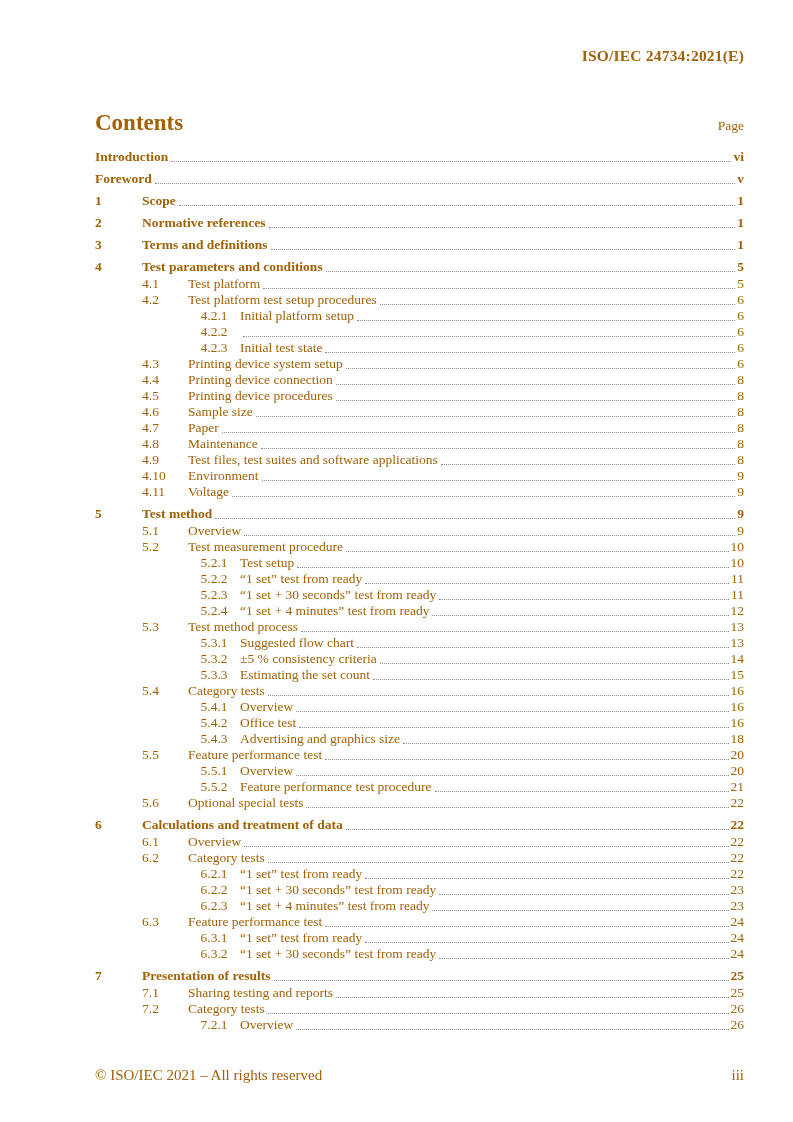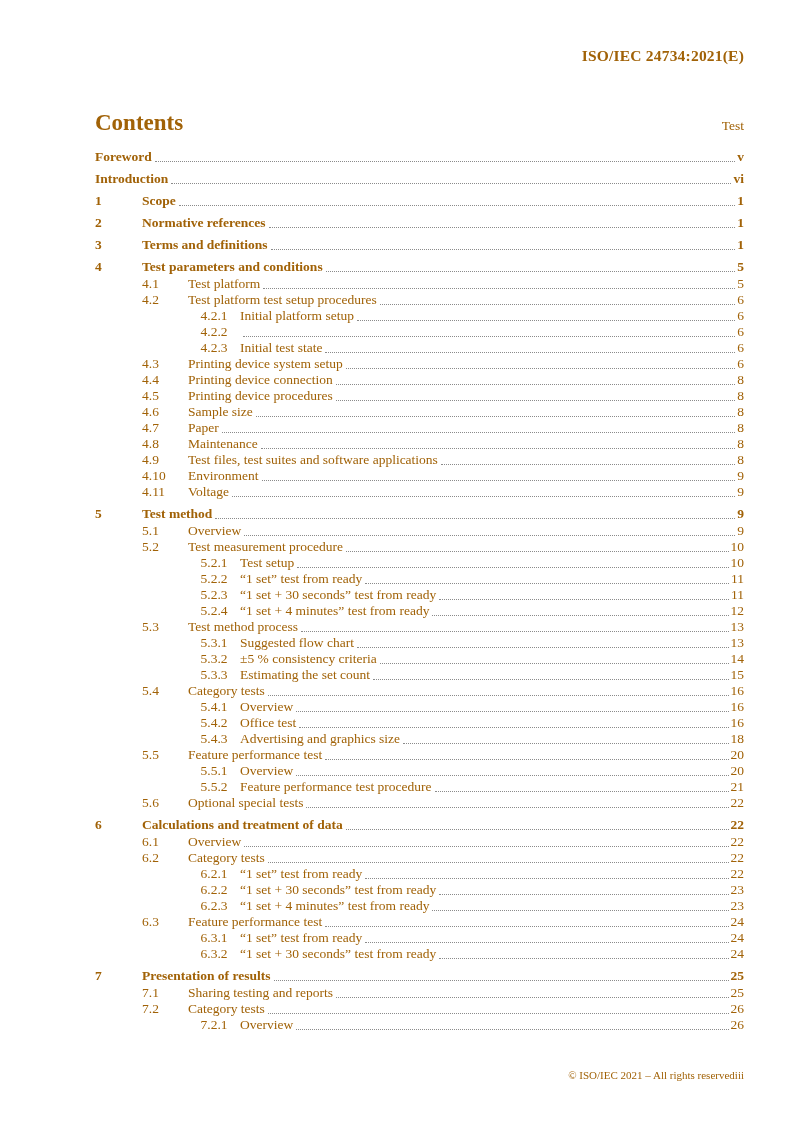--- a/index.html
+++ b/index.html
@@ -82,51 +82,51 @@
     flex: none;
     text-align: right;
     white-space: nowrap;
   }
   .footer {
     position: absolute;
     left: 95px;
     right: 49px;
     top: 1068px;
     display: flex;
-    justify-content: flex-end;
+    justify-content: space-between;
     align-items: baseline;
-    font-size: 11px;
+    font-size: 15px;
     line-height: 15px;
   }
 </style>
 </head>
 <body>
 
 <div class="page">
   <div class="content">
 
     <div class="doc-ref">ISO/IEC 24734:2021(E)</div>
 
     <div class="contents-head">
       <span class="contents-title">Contents</span>
-      <span class="page-col-label">Test</span>
+      <span class="page-col-label">Page</span>
     </div>
 
     <div class="toc" id="toc">
         <div class="toc-row level-front">
 
+    <span class="toc-title">Introduction</span>
+    <span class="toc-leader"></span>
+    <span class="toc-page">vi</span>
+  </div>
+        <div class="toc-row level-front">
+
     <span class="toc-title">Foreword</span>
     <span class="toc-leader"></span>
     <span class="toc-page">v</span>
-  </div>
-        <div class="toc-row level-front">
-
-    <span class="toc-title">Introduction</span>
-    <span class="toc-leader"></span>
-    <span class="toc-page">vi</span>
   </div>
         <div class="toc-row level-1">
     <span class="toc-num">1</span>
     <span class="toc-title">Scope</span>
     <span class="toc-leader"></span>
     <span class="toc-page">1</span>
   </div>
         <div class="toc-row level-1">
     <span class="toc-num">2</span>
     <span class="toc-title">Normative references</span>

